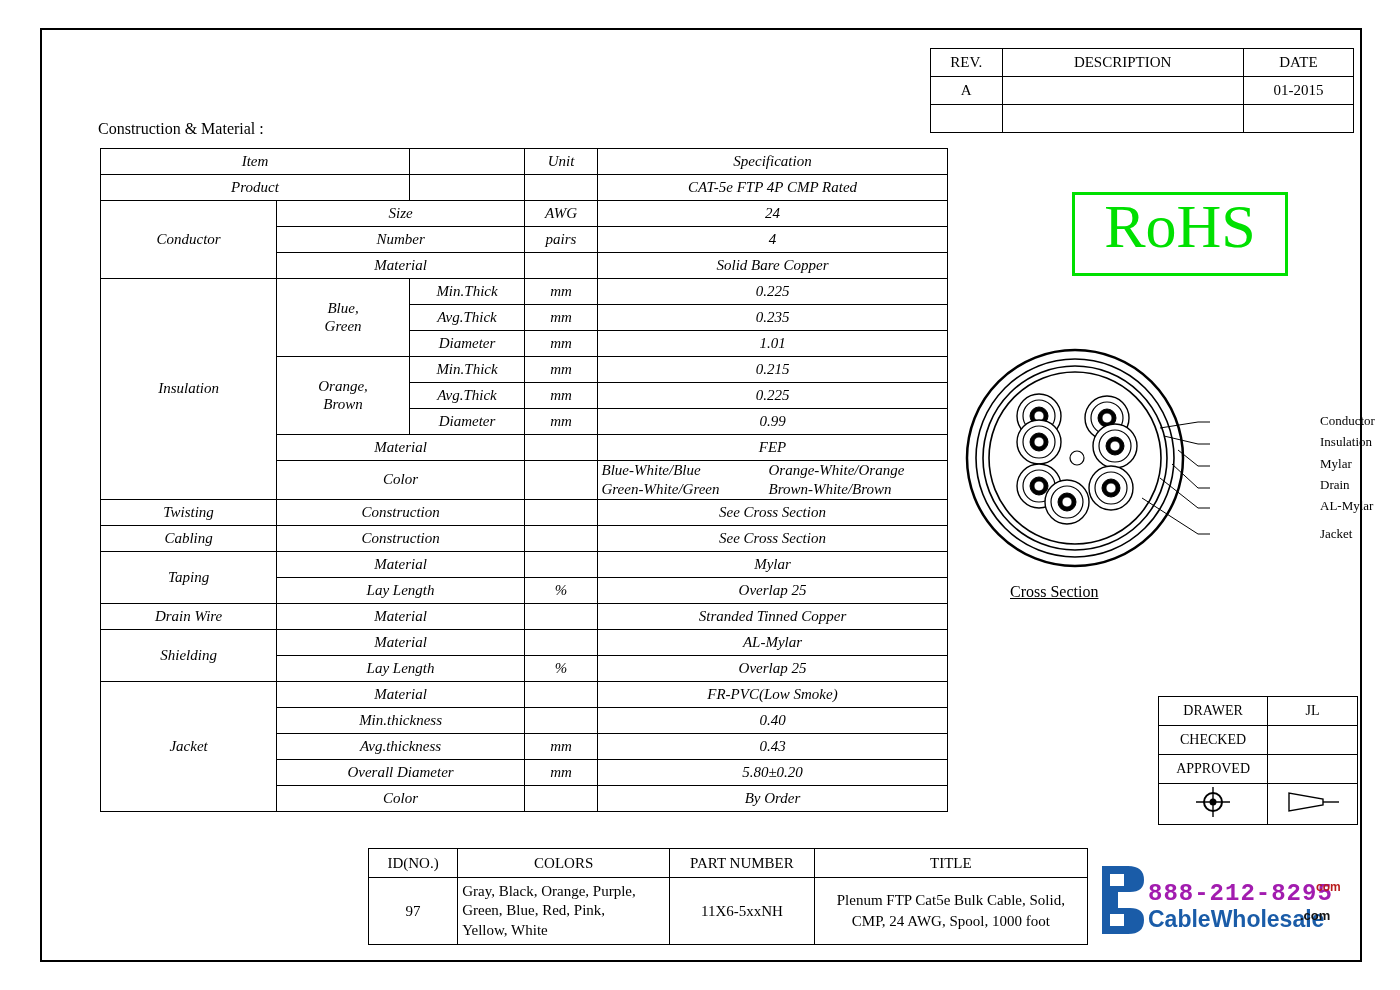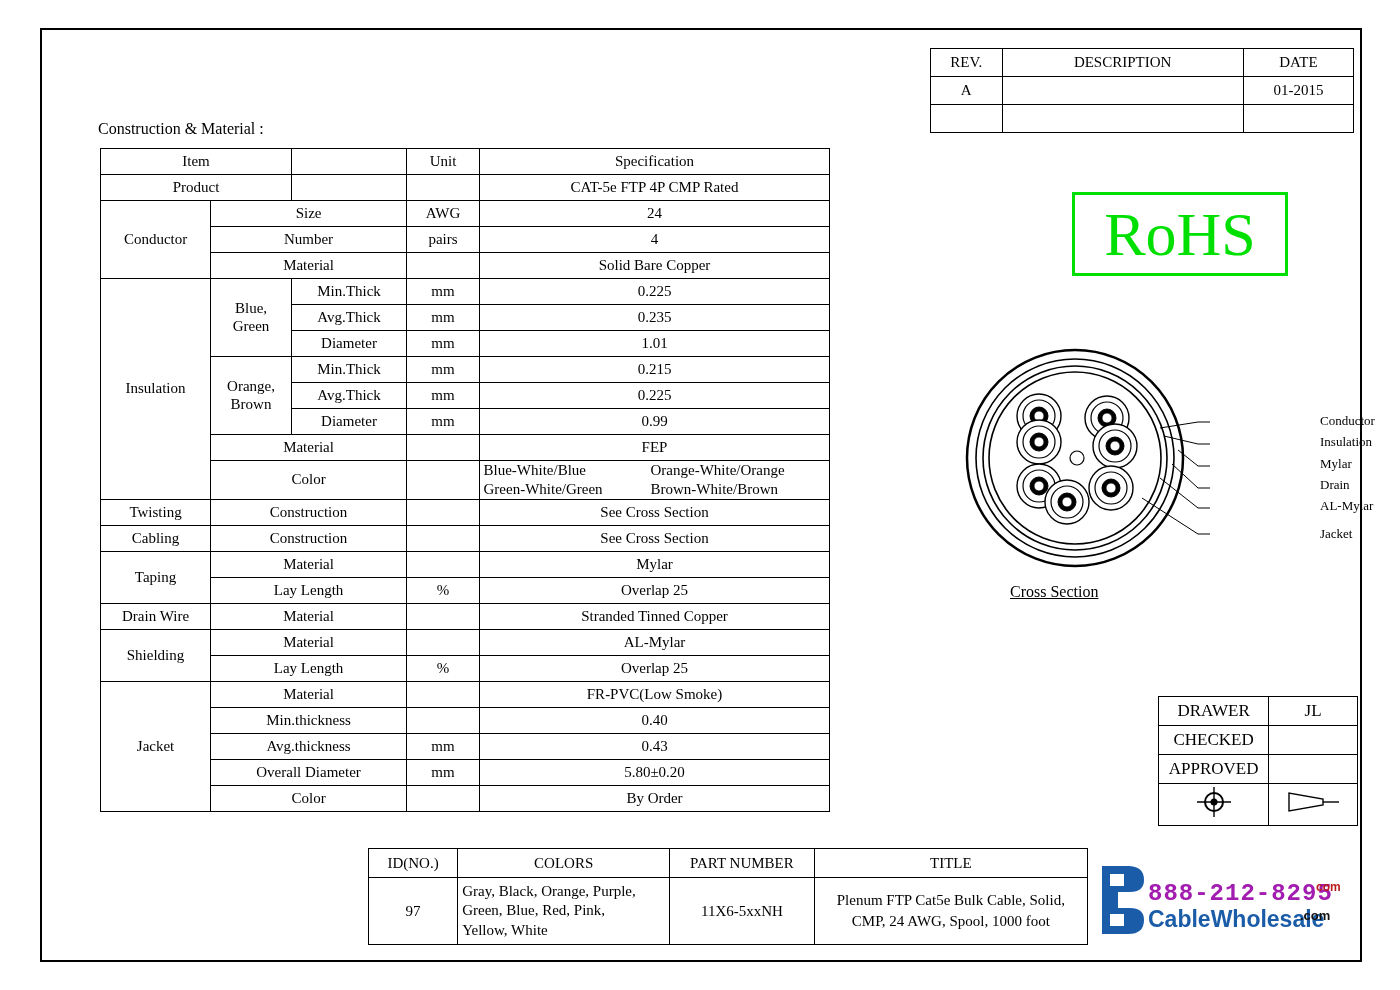--- a/index.html
+++ b/index.html
@@ -15,47 +15,47 @@
   .rev-block td{height:25px;font-size:15px;}
   .rev-c1{width:70px;}
   .rev-c2{width:244px;}
   .rev-c3{width:110px;}
 
   
   .cm-label{position:absolute;left:98px;top:120px;font-size:16px;}
 
   
   .spec{position:absolute;left:100px;top:148px;}
-  .spec table{width:730px;}
+  .spec table{width:848px;font-style:italic;}
   .spec td{font-size:15px;height:25px;padding:0 2px;}
   .c-item{width:120px;}
   .c-sub2{width:110px;}
   .c-unit{width:68px;}
   .c-spec{width:345px;}
 
   .two-line{line-height:1.15;}
   .colorcell{font-size:15px;line-height:1.25;padding:2px 0;}
   .colorcell .row{display:flex;justify-content:center;gap:22px;}
   .colorcell .left{width:145px;text-align:left;}
   .colorcell .right{width:175px;text-align:left;}
 
   
-  .rohs{position:absolute;left:1072px;top:192px;width:210px;height:78px;border:3px solid #00e000;display:flex;align-items:center;justify-content:center;}
+  .rohs{position:absolute;left:1072px;top:192px;width:210px;height:78px;border:3px solid #00e000;display:flex;align-items:flex-start;justify-content:center;}
   .rohs span{font-size:62px;color:#00e000;font-family:"Liberation Serif", serif;line-height:1;}
 
   
   .cross{position:absolute;left:955px;top:338px;width:240px;height:240px;}
   .cross-caption{position:absolute;left:1010px;top:583px;font-size:16px;text-decoration:underline;}
   .leaders{position:absolute;left:1120px;top:338px;width:240px;height:240px;}
   .lead-label{position:absolute;font-size:13px;font-family:"Liberation Serif", serif;white-space:nowrap;}
 
   
   .drawer{position:absolute;left:1158px;top:696px;}
   .drawer table{width:200px;}
-  .drawer td{font-size:17px;height:26px;margin-left:12px;}
+  .drawer td{font-size:14px;height:26px;margin-left:12px;}
   .d-c1{width:110px;}
   .d-c2{width:90px;}
   .sym-cell{height:48px;}
 
   
   .bottom{position:absolute;left:368px;top:848px;}
   .bottom table{width:720px;}
   .bottom td{font-size:15px;padding:2px 4px;}
   .b-head{height:24px;margin-left:11px;}
   .b-body{height:62px;}

